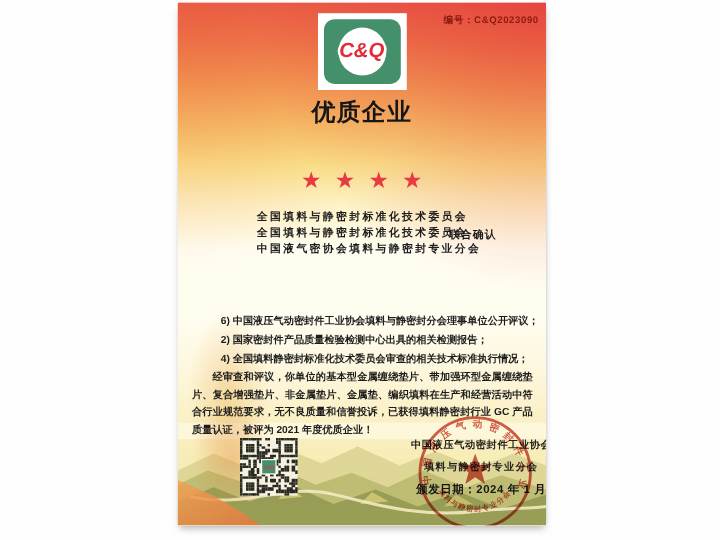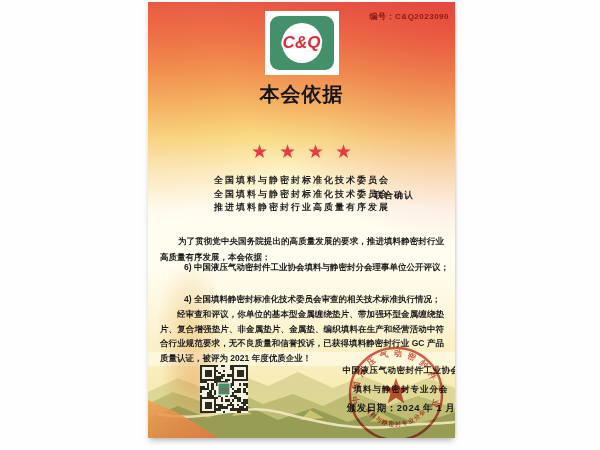--- a/index.html
+++ b/index.html
@@ -96,41 +96,41 @@
     <div class="serial">编号：C&amp;Q2023090</div>
 
     <div class="logo">
       <div class="logo-green">
         <div class="logo-circle"></div>
         <div class="logo-text">C&amp;Q</div>
       </div>
     </div>
 
     <div class="title">
-      <div>本会依据</div>
+      <div>优质企业</div>
     </div>
 
     <div class="stars">
       <span>★</span>
       <span>★</span>
       <span>★</span>
       <span>★</span>
     </div>
 
     <div class="issuers">
       <div>全国填料与静密封标准化技术委员会</div>
       <div>全国填料与静密封标准化技术委员会</div>
-      <div>推进填料静密封行业高质量有序发展</div>
+      <div>中国液气密协会填料与静密封专业分会</div>
     </div>
     <div class="joint">联合确认</div>
 
 
-    <div class="para intro">为了贯彻党中央国务院提出的高质量发展的要求，推进填料静密封行业高质量有序发展，本会依据：</div>
 
     <div class="basis b0">6) 中国液压气动密封件工业协会填料与静密封分会理事单位公开评议；</div>
+    <div class="basis b1">2) 国家密封件产品质量检验检测中心出具的相关检测报告；</div>
     <div class="basis b2">4) 全国填料静密封标准化技术委员会审查的相关技术标准执行情况；</div>
 
     <div class="para conclusion">经审查和评议，你单位的基本型金属缠绕垫片、带加强环型金属缠绕垫片、复合增强垫片、非金属垫片、金属垫、编织填料在生产和经营活动中符合行业规范要求，无不良质量和信誉投诉，已获得填料静密封行业 GC 产品质量认证，被评为 2021 年度优质企业！</div>
 
     <div class="qr">
       <div class="qr-grid">
           <div class="qr-module" style="left: 0px; top: 0px; width: 2.49px; height: 2.49px;"></div>
           <div class="qr-module" style="left: 2.29px; top: 0px; width: 2.49px; height: 2.49px;"></div>
           <div class="qr-module" style="left: 4.57px; top: 0px; width: 2.49px; height: 2.49px;"></div>
           <div class="qr-module" style="left: 6.86px; top: 0px; width: 2.49px; height: 2.49px;"></div>

